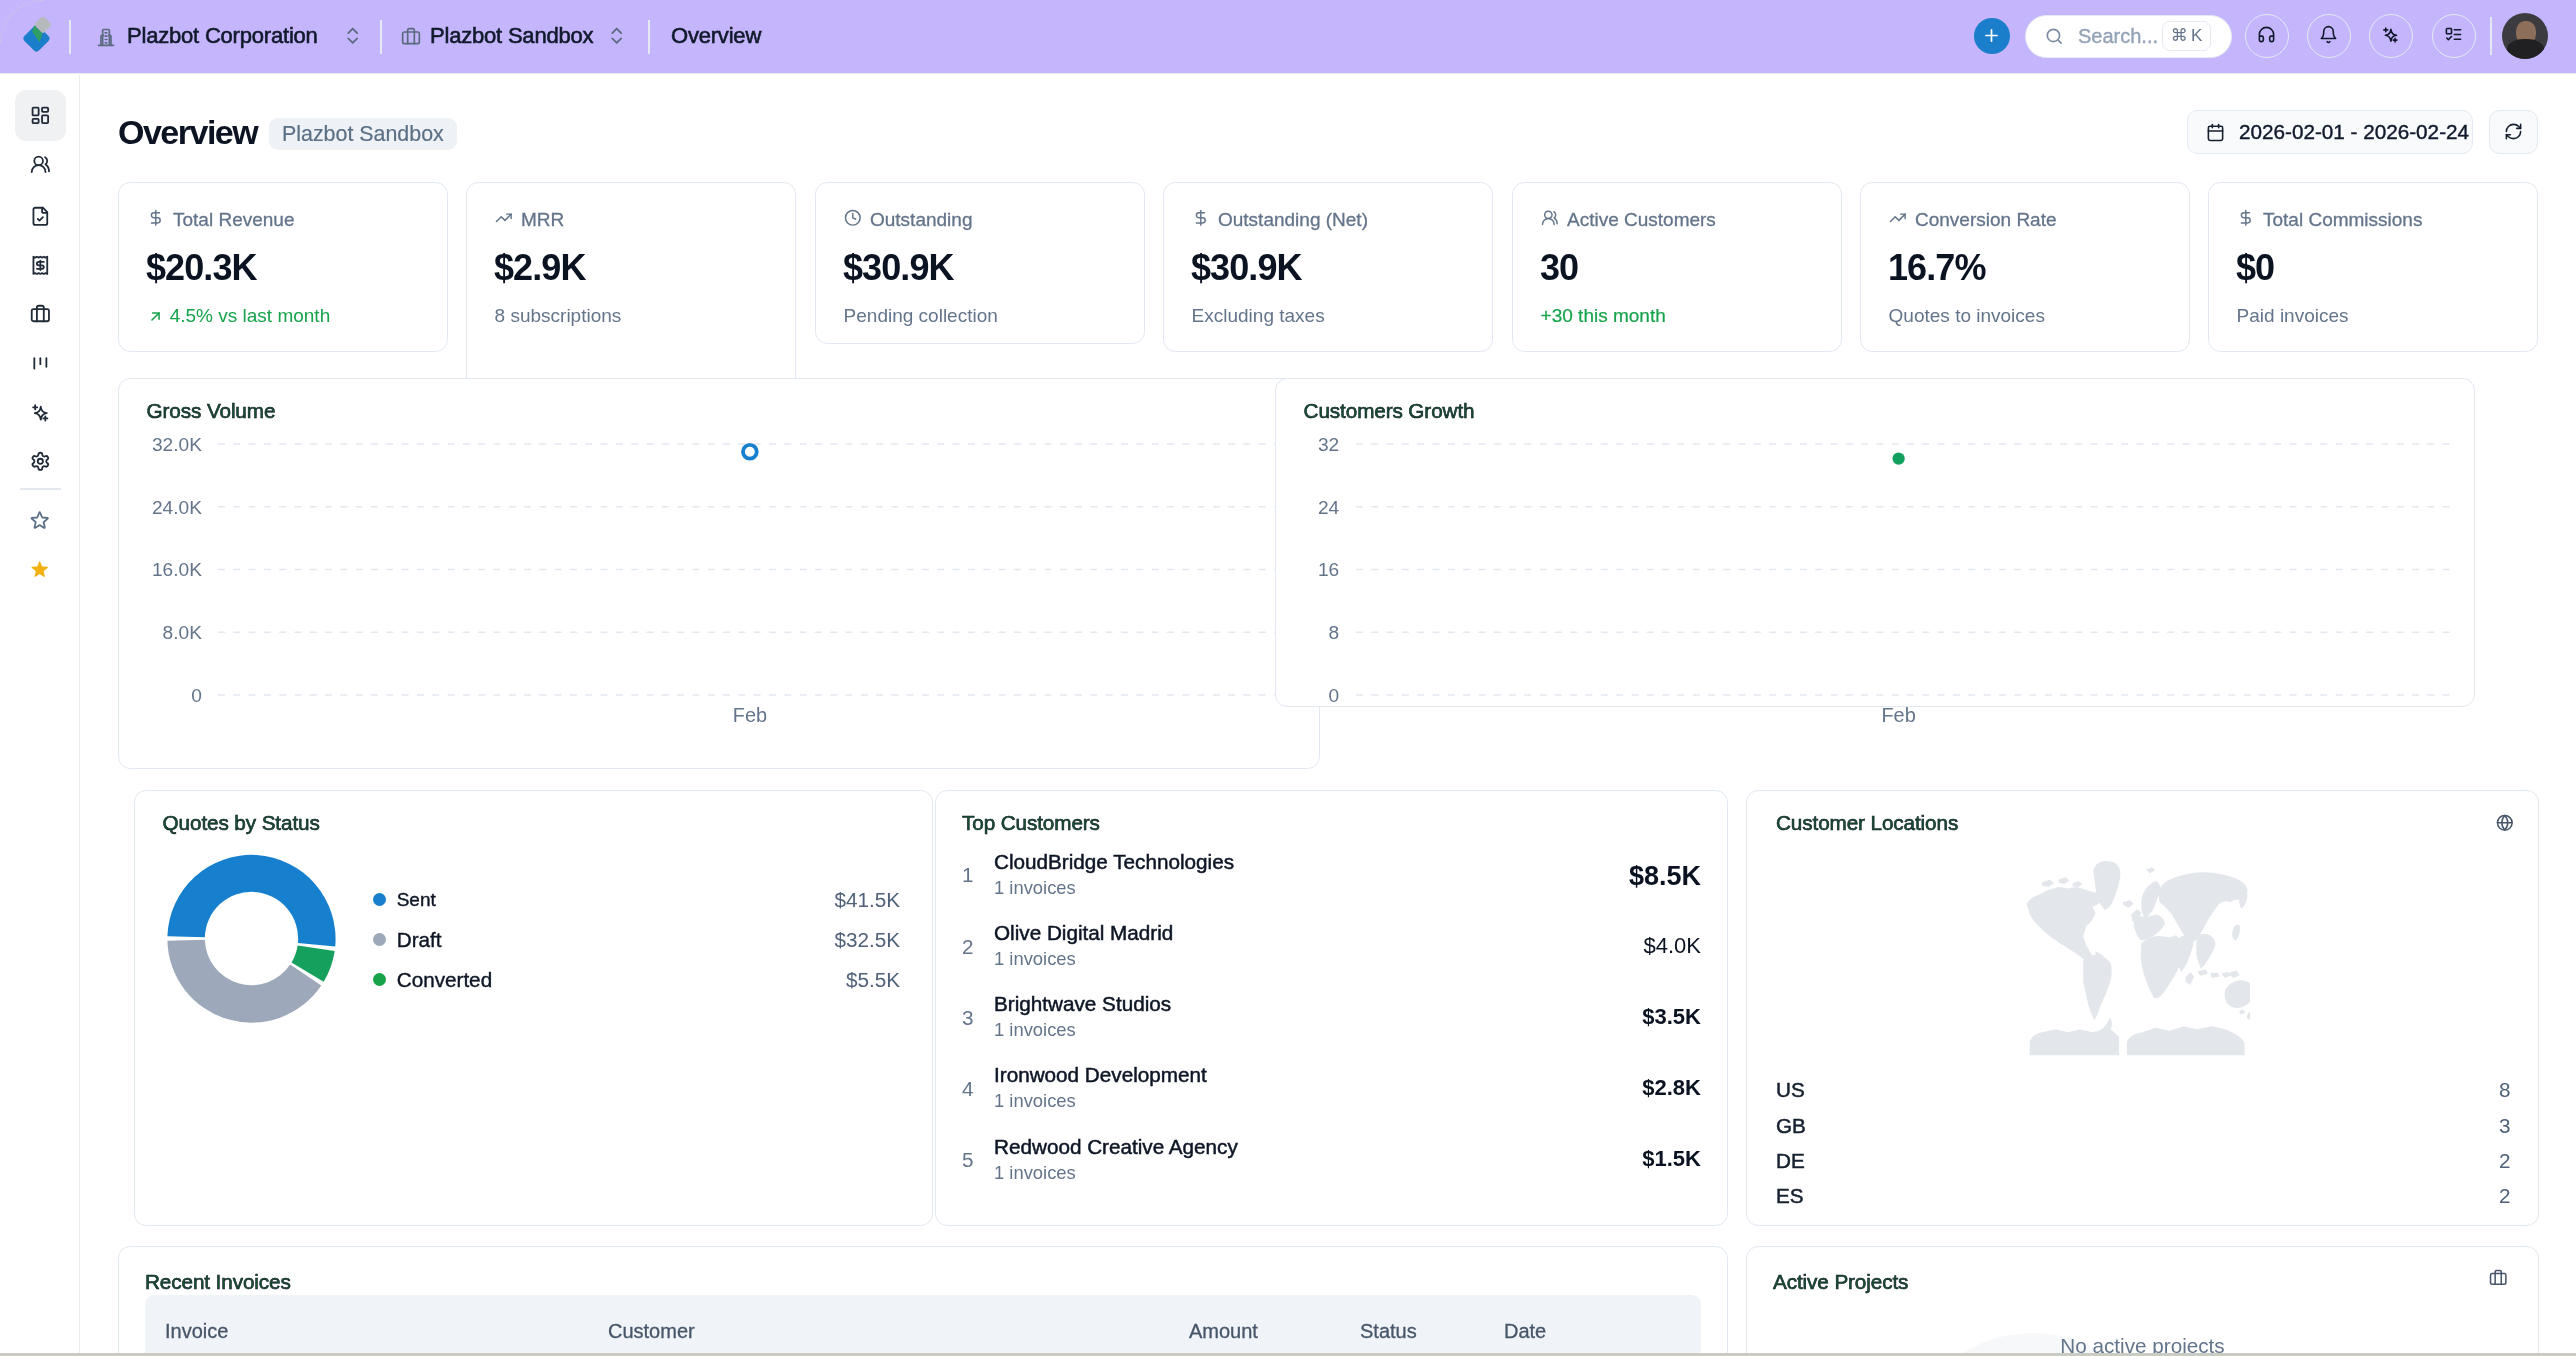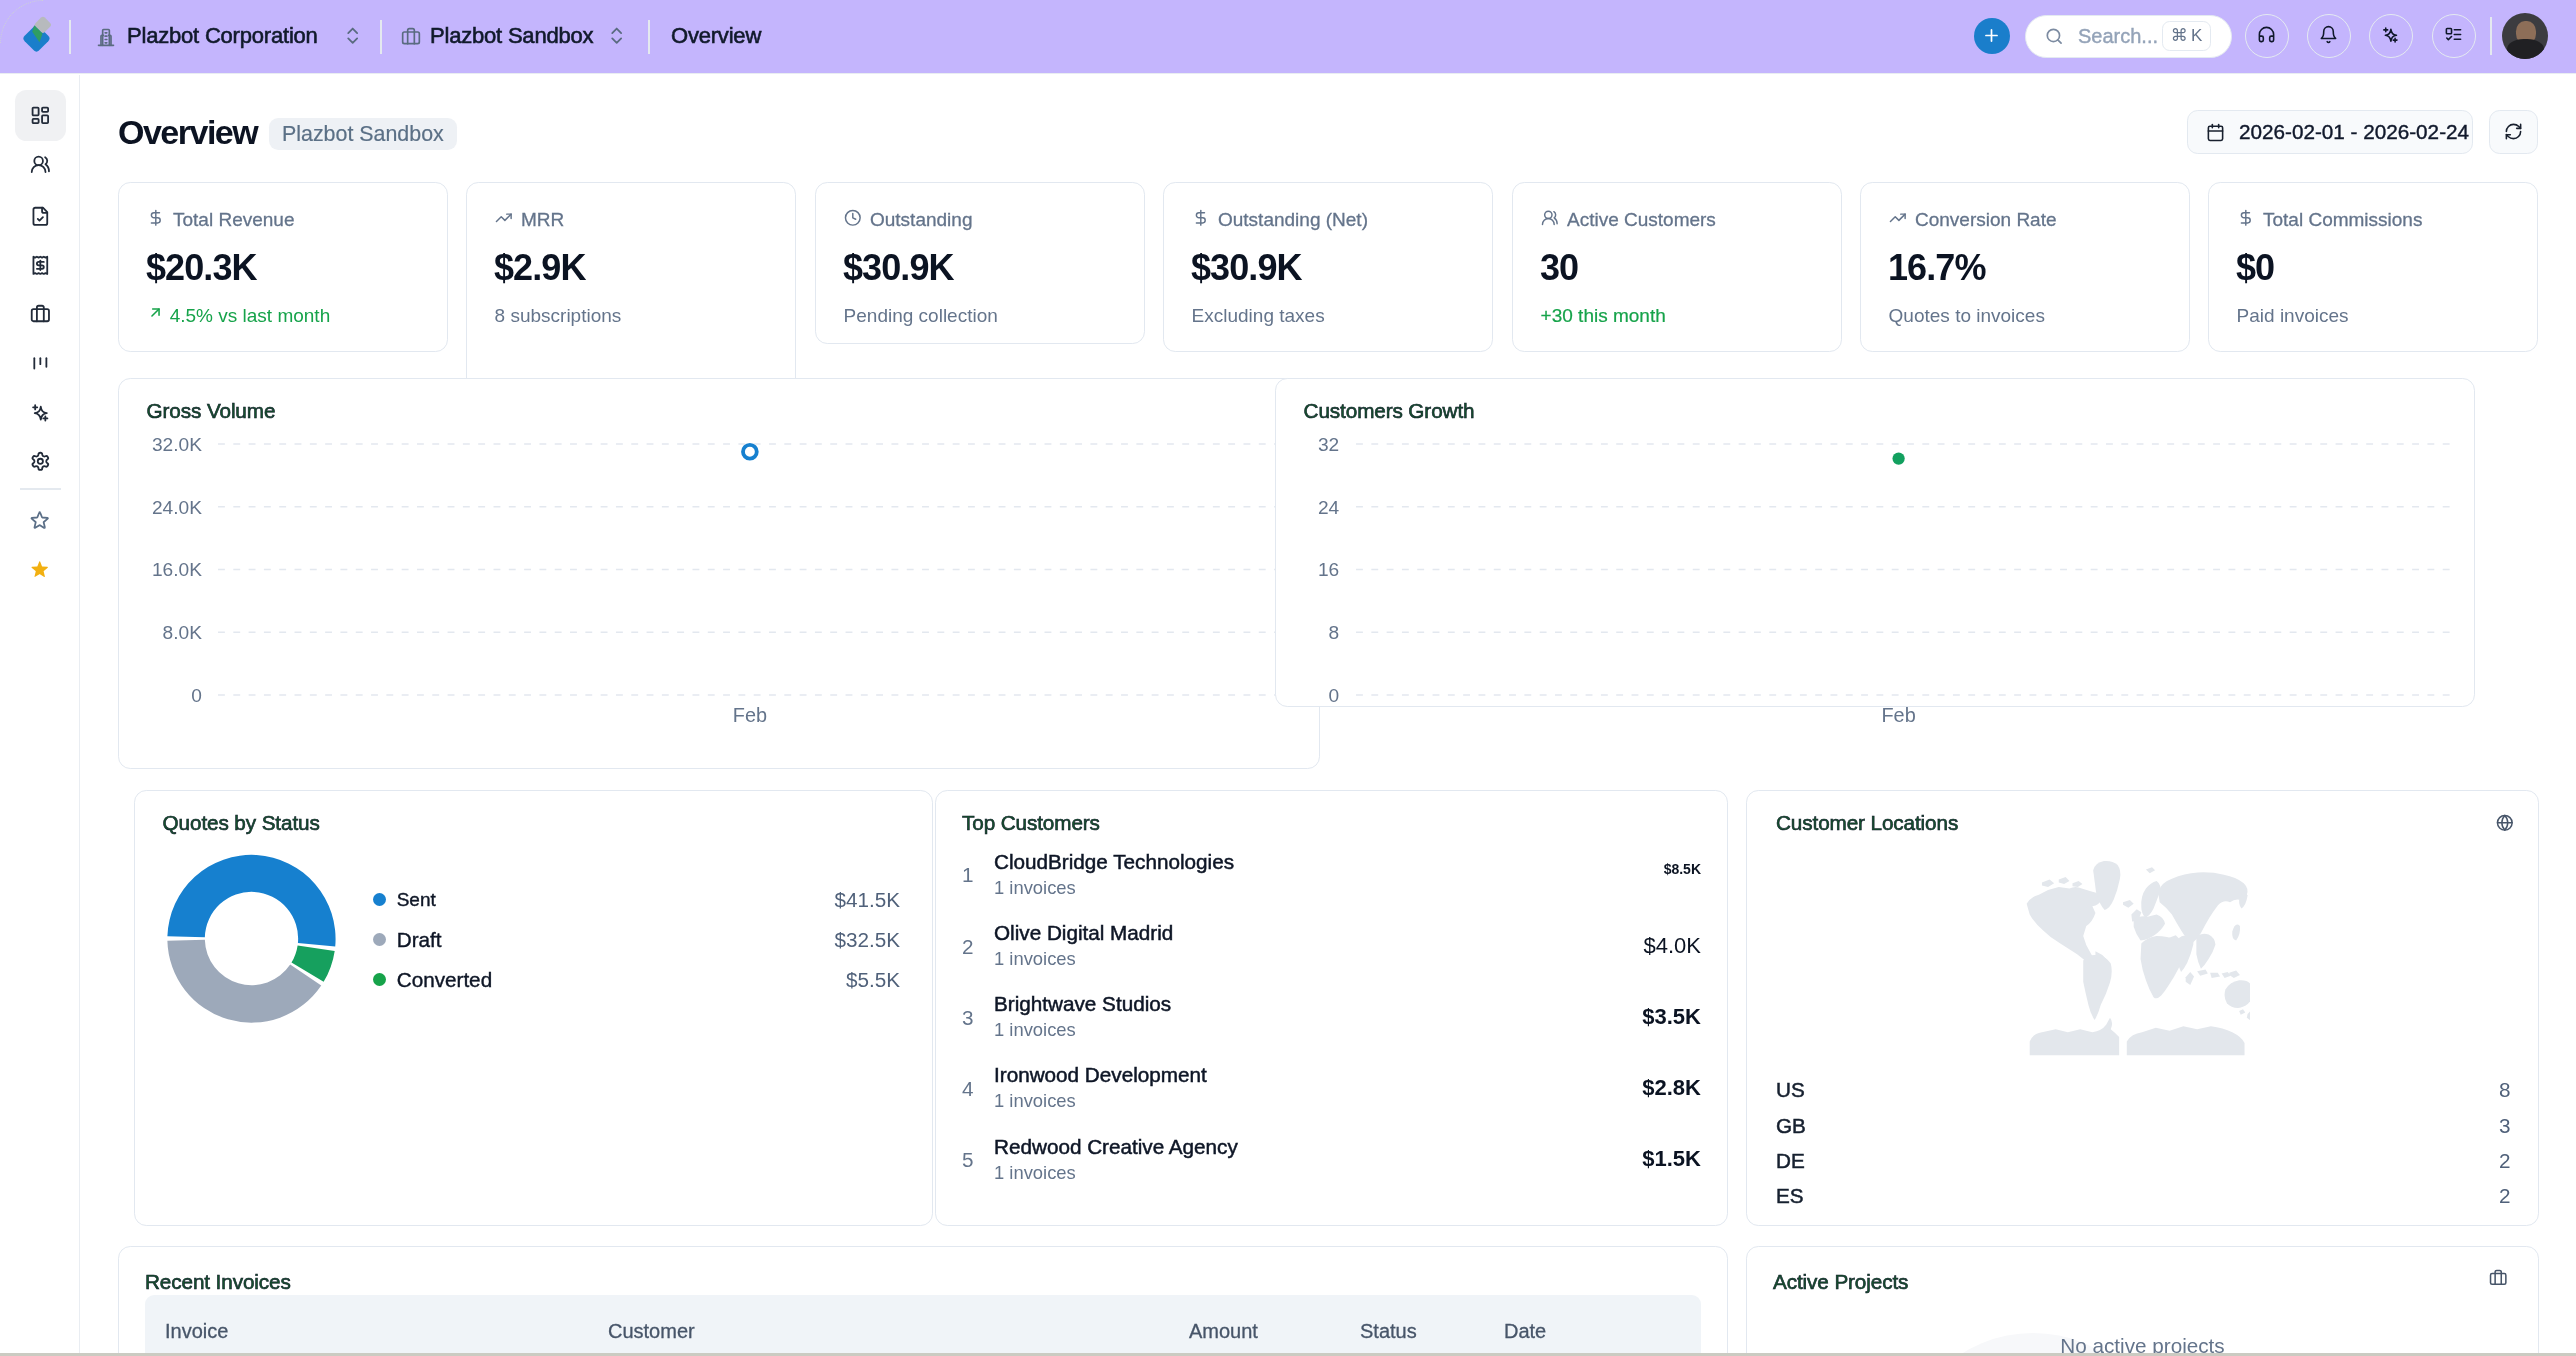--- a/index.html
+++ b/index.html
@@ -10,21 +10,21 @@
 .vdiv{position:absolute;top:20px;width:1.5px;height:34px;background:#e4e9ef}
 .tb-name{position:absolute;top:0;height:72px;line-height:72px;font-size:22px;font-weight:400;color:#111a2b;-webkit-text-stroke:0.6px #111a2b;letter-spacing:-0.2px}
 .sidebar{position:absolute;left:0;top:75px;width:80px;height:1282px;border-right:1.5px solid #e9edf2;background:#fff;z-index:4}
 .sicon{position:absolute;left:0;width:80px;display:flex;justify-content:center}
 .tile{position:absolute;left:14.5px;top:15.3px;width:51px;height:51px;background:#f0f1f3;border-radius:11.5px;display:flex;align-items:center;justify-content:center}
 .card{position:absolute;background:#fff;border:1.5px solid #e2e8f0;border-radius:12.3px}
 .ctitle{position:absolute;left:27.6px;top:18.4px;font-size:20.7px;line-height:27.6px;color:#14532d;font-weight:400;-webkit-text-stroke:0.6px #0e1626;letter-spacing:-0.1px}
 .kcard .klabel{position:absolute;left:54px;top:24.5px;font-size:19px;color:#64748b;line-height:23px;-webkit-text-stroke:0.3px #64748b}
 .kcard .kicon{position:absolute;left:27.6px;top:26px}
 .kcard .kval{position:absolute;left:27px;top:64px;font-size:36px;font-weight:700;color:#0b1322;letter-spacing:-0.9px}
-.kcard .ksub{position:absolute;left:27.6px;top:121px;font-size:19px;color:#64748b;line-height:24.5px;display:flex;align-items:flex-start;gap:6.1px}
+.kcard .ksub{position:absolute;left:27.6px;top:121px;font-size:19px;color:#64748b;line-height:24.5px;display:flex;align-items:center;gap:6.1px}
 .kcard .ksub.green{color:#16a34a}
 .legrow{position:absolute;display:flex;align-items:center;height:31px}
 .dot{width:13px;height:13px;border-radius:50%;display:inline-block;margin-right:10.7px}
 .legval{position:absolute;right:32px;font-size:20.7px;color:#50617a;height:31px;line-height:31px}
 .tcname{font-size:20.7px;color:#0e1626;-webkit-text-stroke:0.5px #0e1626;line-height:28px}
 .tcsub{font-size:18.4px;color:#64748b;line-height:24.5px}
 .locrow{position:absolute;left:29px;right:27.6px;height:31px;line-height:31px;font-size:20.7px}
 .locrow b{font-weight:400;-webkit-text-stroke:0.5px #16202f;color:#16202f}
 .locrow span{position:absolute;right:0;color:#50617a}
 .botstrip{position:absolute;left:0;bottom:0;width:2576px;height:3.1px;background:#cbcbc2;z-index:9}
@@ -331,21 +331,21 @@
     </div>
   <div class="legval" style="top:173px">$5.5K</div>
 </div>
 <div class="card" style="left:935px;top:790px;width:793px;height:436px">
   <div class="ctitle" style="left:26px">Top Customers</div>
   <div class="abs" style="left:26px;top:70px;width:23px;font-size:20.7px;color:#64748b;line-height:28px">1</div>
   <div class="abs" style="left:58px;top:57px">
       <div class="tcname">CloudBridge Technologies</div>
       <div class="tcsub">1 invoices</div>
     </div>
-  <div class="abs" style="right:26px;top:70px;font-size:14px;font-weight:700;color:#0b1322">$8.5K</div>
+  <div class="abs" style="right:26px;top:70px;font-size:27px;font-weight:700;color:#0b1322">$8.5K</div>
   <div class="abs" style="left:26px;top:142px;width:23px;font-size:20.7px;color:#64748b;line-height:28px">2</div>
   <div class="abs" style="left:58px;top:128px">
       <div class="tcname">Olive Digital Madrid</div>
       <div class="tcsub">1 invoices</div>
     </div>
   <div class="abs" style="right:26px;top:142px;font-size:22px;font-weight:400;color:#0b1322">$4.0K</div>
   <div class="abs" style="left:26px;top:213px;width:23px;font-size:20.7px;color:#64748b;line-height:28px">3</div>
   <div class="abs" style="left:58px;top:199px">
       <div class="tcname">Brightwave Studios</div>
       <div class="tcsub">1 invoices</div>

